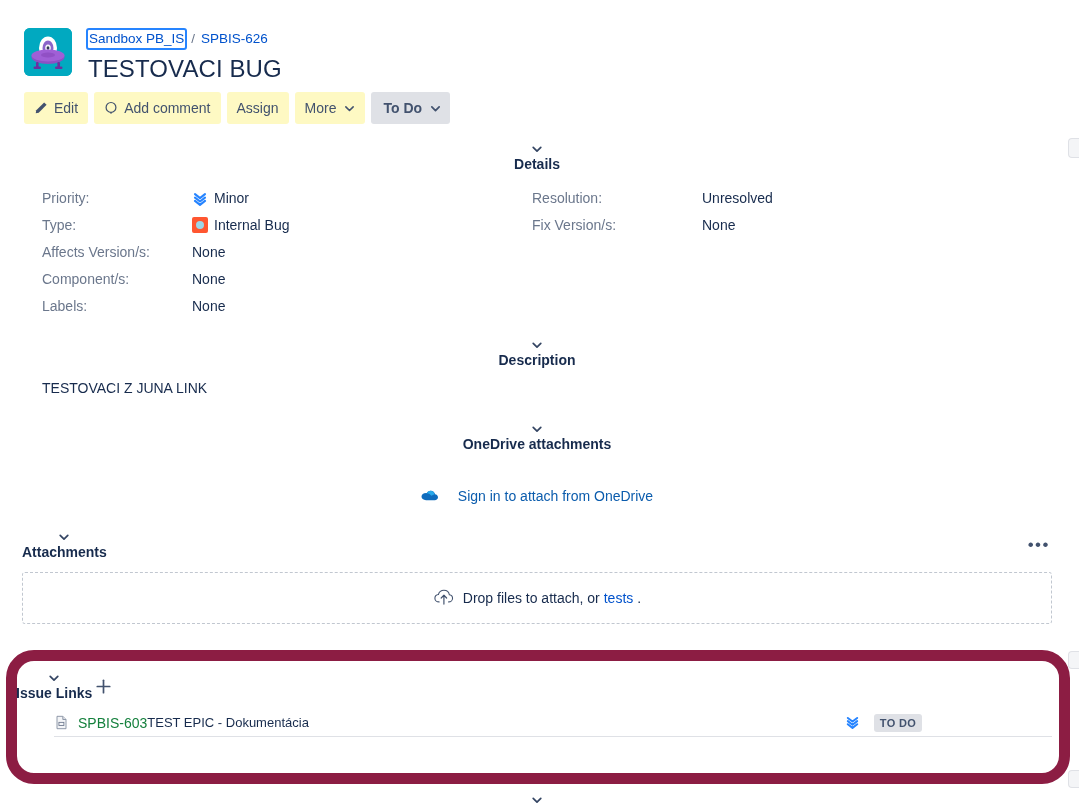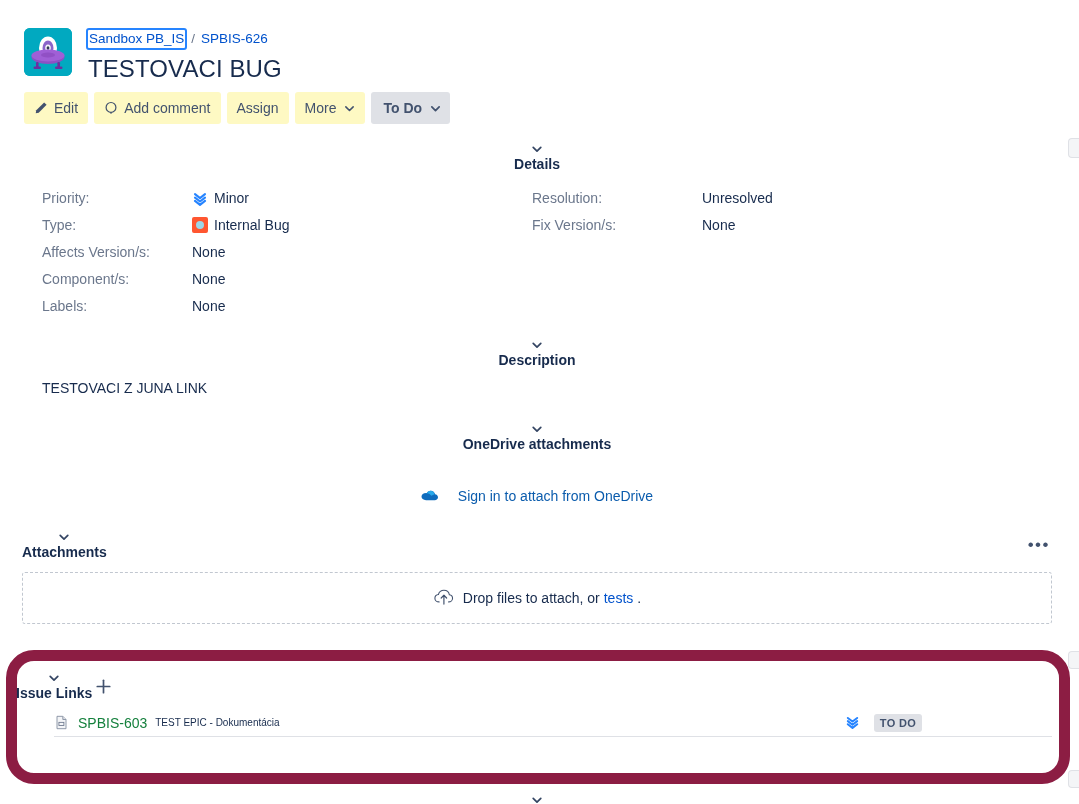--- a/index.html
+++ b/index.html
@@ -253,21 +253,21 @@
   .il-row {
     margin: 8px 0 0 38px;
     display: flex;
     align-items: center;
     height: 28px;
     border-bottom: 1px solid #DFE1E6;
     padding-right: 130px;
   }
   .il-icon { flex: 0 0 16px; margin-right: 8px; display:inline-flex; }
   .il-key { color: #15803d; text-decoration: none; cursor: pointer; font-size: 14px; }
-  .il-summary { color: #172B4D; font-size: 10px; margin-left: 8px; white-space: nowrap; }
+  .il-summary { color: #172B4D; font-size: 13px; margin-left: 0; white-space: nowrap; }
   .il-right {
     margin-left: auto;
     display: flex;
     align-items: center;
     gap: 14px;
   }
   .lozenge {
     background: #DFE1E6;
     color: #42526E;
     font-size: 11px;

